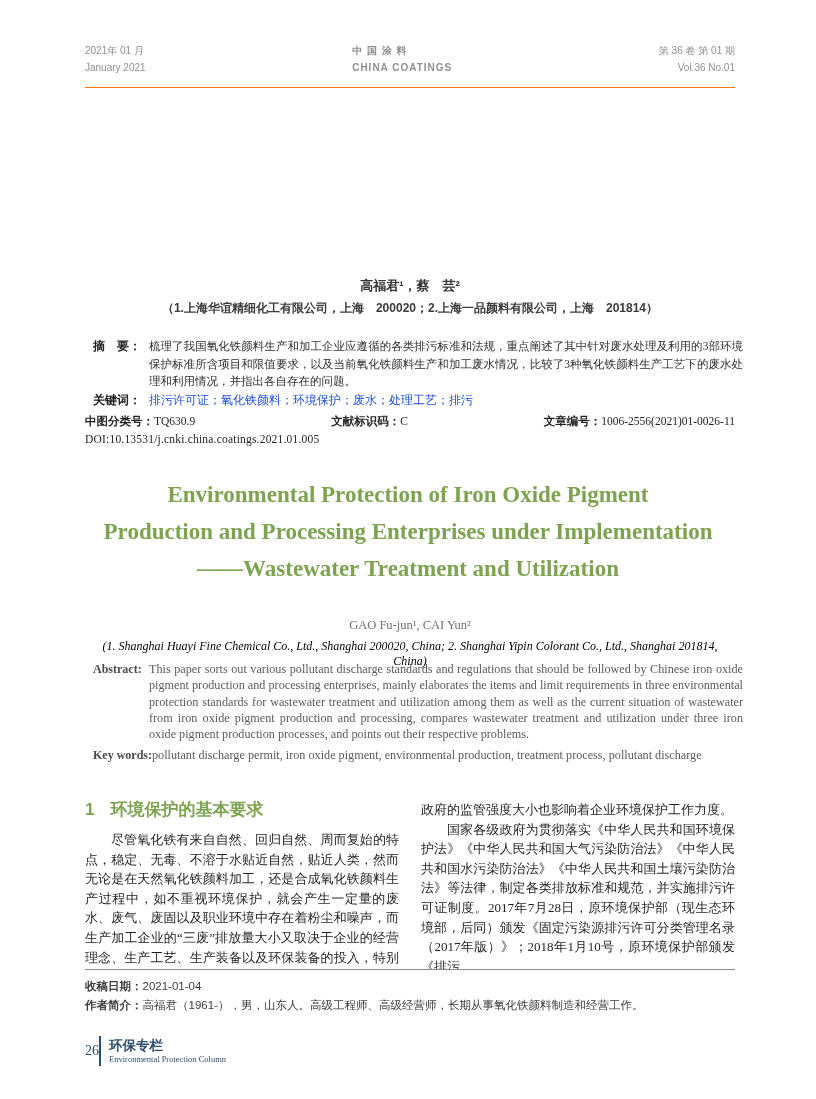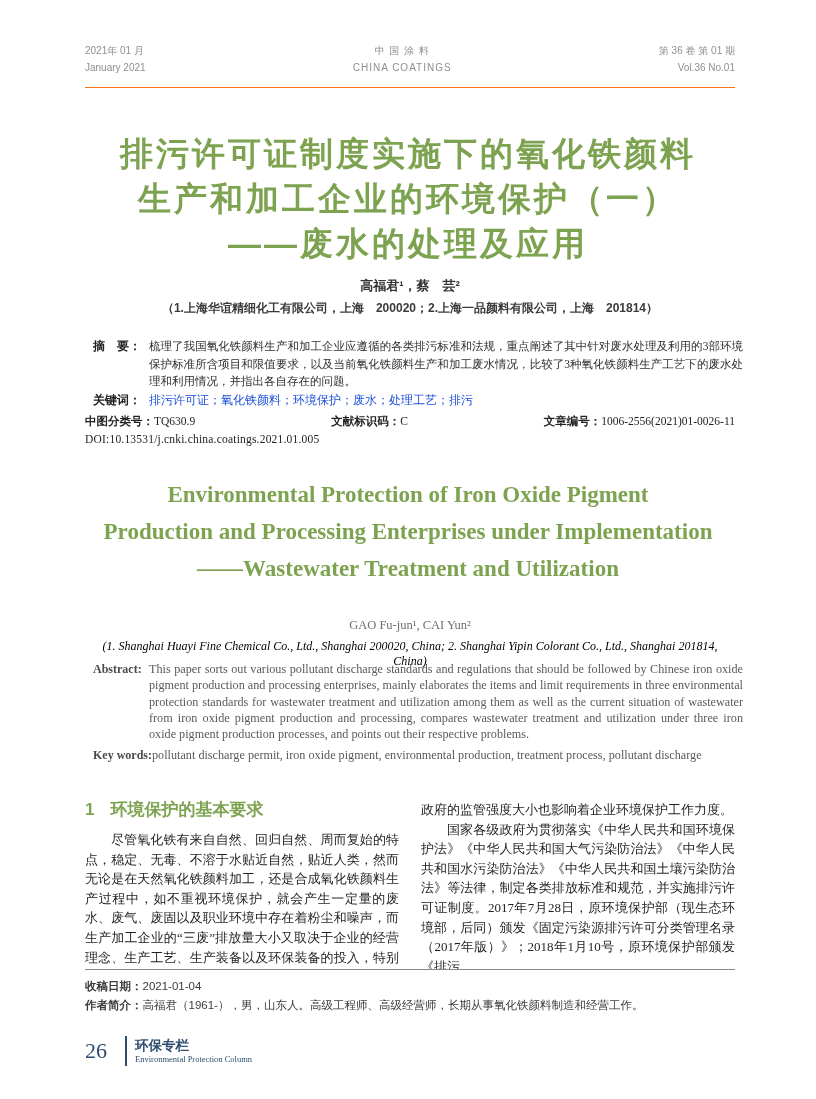--- a/index.html
+++ b/index.html
@@ -10,21 +10,21 @@
     font-family:"Liberation Serif", serif; color:#222;
   }
   
   .journal-header {
     position:absolute; top:42px; left:85px; width:650px;
     display:flex; justify-content:space-between;
     padding-bottom:11px; border-bottom:1px solid #f97316;
     font-family:"Liberation Sans", sans-serif; font-size:10px;
     line-height:17px; color:#8f8f8f;
   }
-  .journal-header .hcol-center { text-align:center; letter-spacing:1px; }
+  .journal-header .hcol-center { text-align:left; letter-spacing:1px;font-weight:bold; }
   .journal-header .hcol-right  { text-align:right; }
 
   
   .title-zh {
     position:absolute; top:131px; left:58px; width:700px; text-align:center;
     font-family:"Liberation Sans", sans-serif; font-weight:bold;
     font-size:33px; line-height:45px; letter-spacing:3px; color:#7da351;
   }
   .authors-zh {
     position:absolute; top:277px; left:85px; width:650px; text-align:center;
@@ -113,21 +113,21 @@
     font-size:11.5px; line-height:19px; color:#3c3c3c;
   }
   .fn-label { font-family:"Liberation Sans", sans-serif; font-weight:bold; }
   .fn-value { font-family:"Liberation Sans", sans-serif; }
 
   
   .page-footer {
     position:absolute; top:1036px; left:85px;
     display:flex; align-items:center; color:#2e4d6e;
   }
-  .page-number { font-family:"Liberation Serif", serif; font-size:22px; margin-right:18px; }
+  .page-number { font-family:"Liberation Serif", serif; font-size:14px; margin-right:0; }
   .footer-vline { width:2px; height:30px; background:#2e4d6e; margin-right:8px; }
   .footer-col-zh { font-family:"Liberation Sans", sans-serif; font-weight:bold; font-size:13.5px; line-height:16px; }
   .footer-col-en { font-family:"Liberation Serif", serif; font-size:8.5px; line-height:11px; }
 </style>
 </head>
 <body>
 
 <div class="page">
 
   <div class="journal-header">
@@ -138,25 +138,20 @@
     <div class="hcol-center">
       <div>中 国 涂 料</div>
       <div>CHINA COATINGS</div>
     </div>
     <div class="hcol-right">
       <div>第 36 卷  第 01 期</div>
       <div>Vol.36  No.01</div>
     </div>
   </div>
 
-  <div class="title-zh">
-    <div>排污许可证制度实施下的氧化铁颜料</div>
-    <div>生产和加工企业的环境保护（一）</div>
-    <div>——废水的处理及应用</div>
-  </div>
 
   <div class="authors-zh">高福君¹，蔡　芸²</div>
   <div class="affiliation-zh">（1.上海华谊精细化工有限公司，上海　200020；2.上海一品颜料有限公司，上海　201814）</div>
 
   <div class="hang-block abstract-zh">
     <div class="label-zh">摘　要：</div>
     <div class="hang-text">梳理了我国氧化铁颜料生产和加工企业应遵循的各类排污标准和法规，重点阐述了其中针对废水处理及利用的3部环境保护标准所含项目和限值要求，以及当前氧化铁颜料生产和加工废水情况，比较了3种氧化铁颜料生产工艺下的废水处理和利用情况，并指出各自存在的问题。</div>
   </div>
 
   <div class="hang-block kw-zh">

